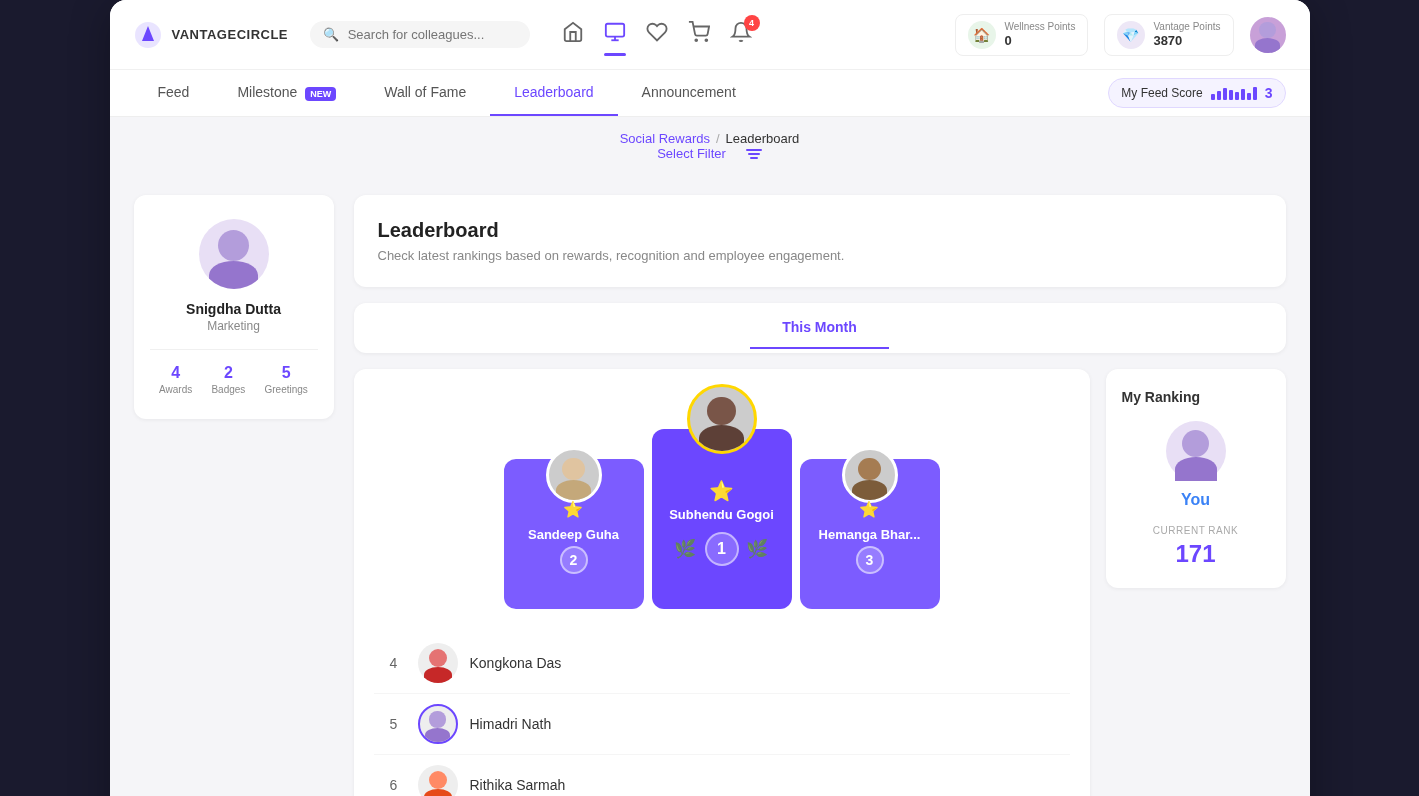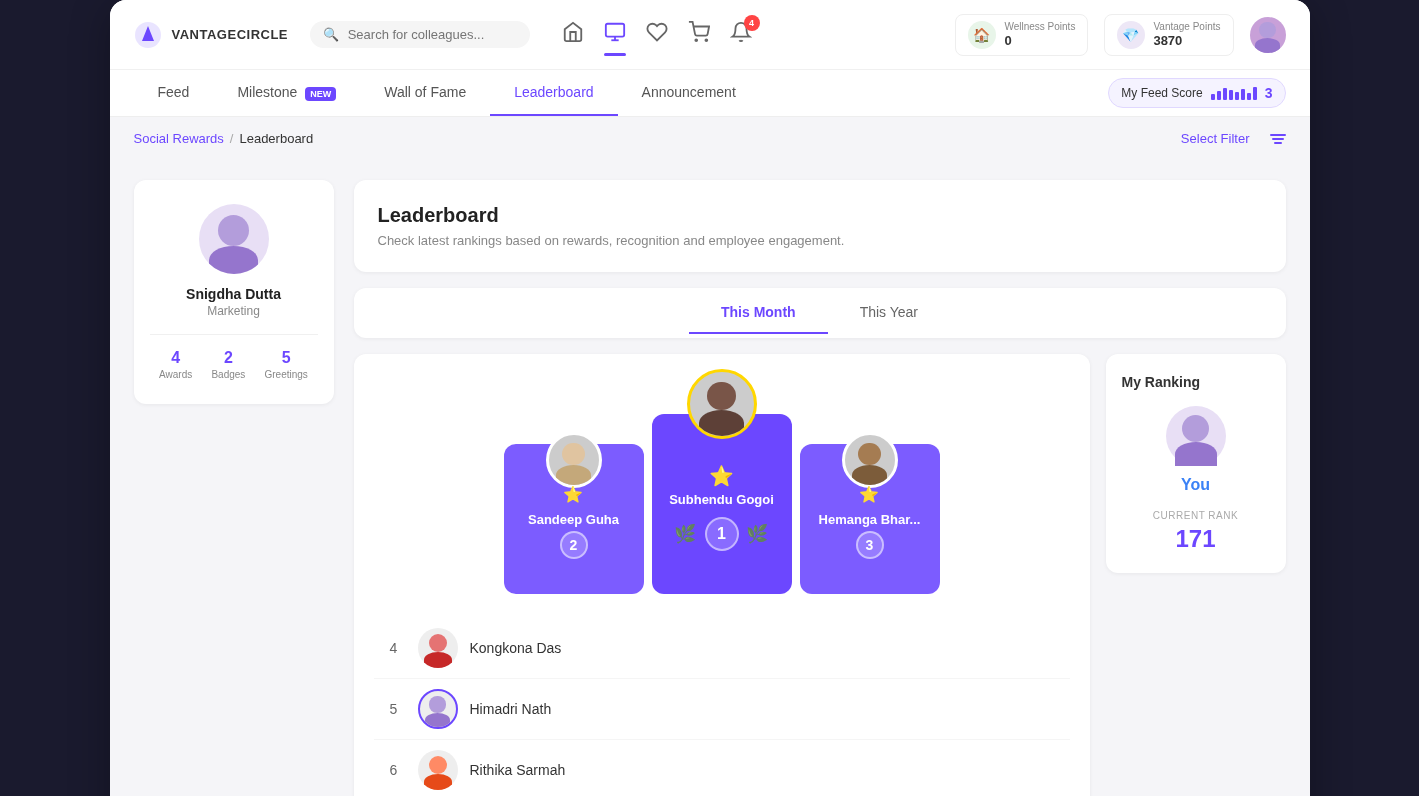--- a/index.html
+++ b/index.html
@@ -191,23 +191,24 @@
       width: 4px;
       background: #6c47ff;
       border-radius: 1px;
     }
     .score-number { font-weight: 700; color: #6c47ff; font-size: 14px; }
 
     
     .breadcrumb-row {
       display: flex;
       align-items: center;
-      justify-content: space-between;
+      justify-content: flex-end;
       padding: 14px 24px;
       background: #f5f5f8;
+      flex-direction: column;
     }
     .breadcrumb {
       display: flex;
       align-items: center;
       gap: 6px;
       font-size: 13px;
     }
     .breadcrumb-link { color: #6c47ff; text-decoration: none; }
     .breadcrumb-sep { color: #aaa; }
     .breadcrumb-current { color: #333; }
@@ -641,21 +642,20 @@
     <div class="right-panel">
 
       <div class="leaderboard-header-card">
         <div class="leaderboard-title">Leaderboard</div>
         <div class="leaderboard-sub">Check latest rankings based on rewards, recognition and employee engagement.</div>
       </div>
 
       <div class="period-tabs-card">
         <div class="period-tabs">
           <div class="period-tab active">This Month</div>
-          <div class="period-tab">This Year</div>
         </div>
       </div>
 
       <div class="leaderboard-body">
 
         <div class="rankings-panel">
 
           <div class="podium">
 
             <div class="podium-item second" style="margin-top:30px">

